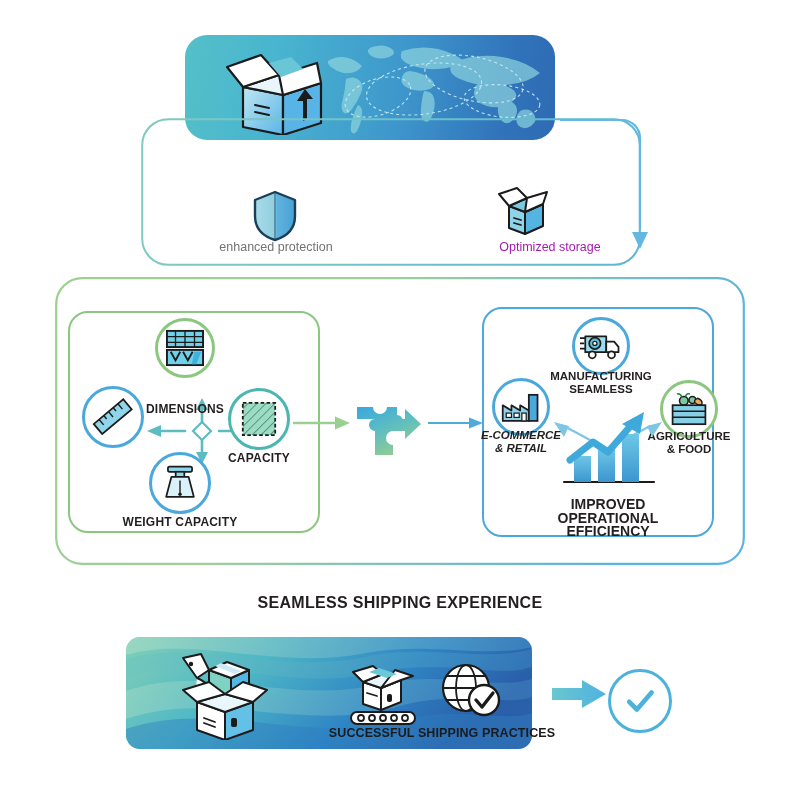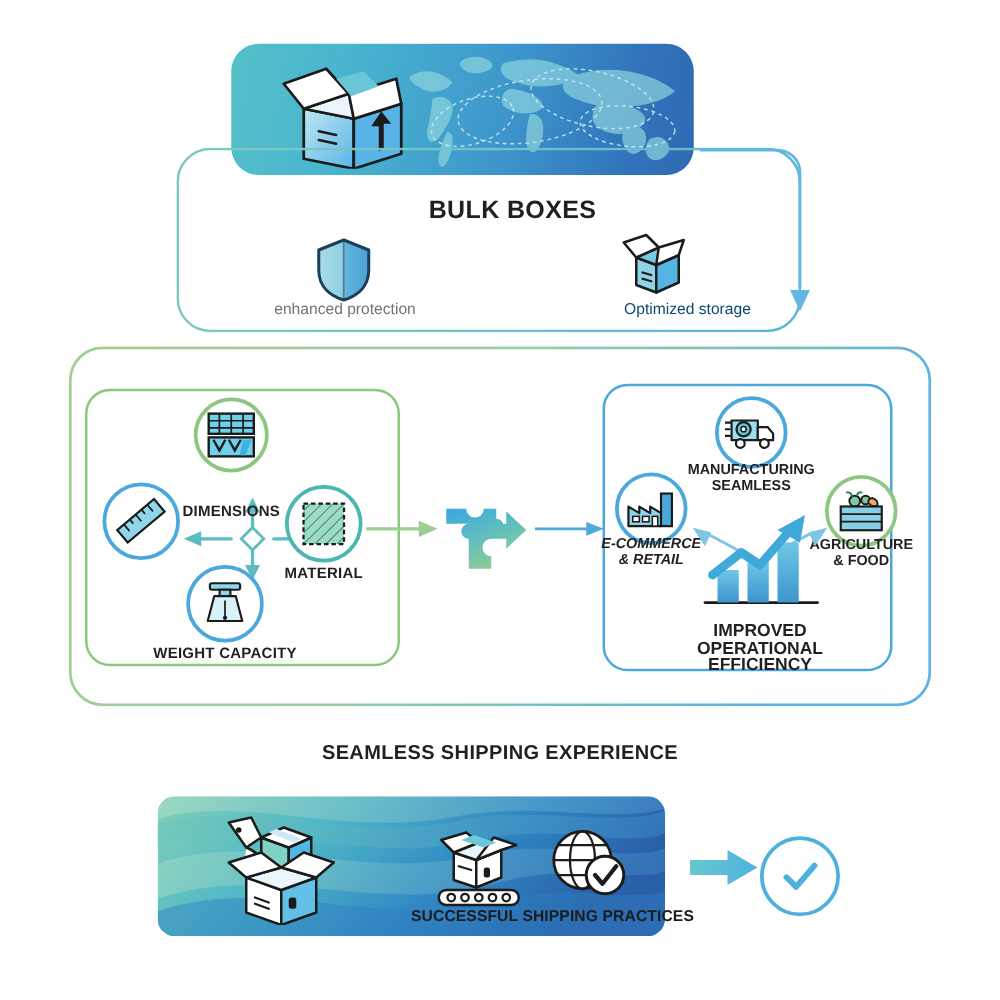--- a/index.html
+++ b/index.html
@@ -14,21 +14,21 @@
      overflow:hidden;}
   #world-map{position:absolute;right:4px;top:4px;width:245px;height:97px;opacity:.95;}
   #header-card-shape{left:141px;top:118px;width:500px;height:148px;}
 
   #title-main{left:270px;top:157px;width:280px;text-align:center;
      font-size:20px;font-weight:bold;line-height:23px;letter-spacing:.3px;color:#231f20;}
 
   #shield-wrap{left:252px;top:190px;width:46px;height:52px;}
   #lbl-enhanced{left:196px;top:240px;width:160px;text-align:center;font-size:12.5px;color:#737373;}
   #openbox-wrap{left:497px;top:186px;width:56px;height:52px;}
-  #lbl-optimized{left:470px;top:240px;width:160px;text-align:center;font-size:12.5px;color:#0c4a6e;}
+  #lbl-optimized{left:470px;top:240px;width:160px;text-align:center;font-size:12.5px;color:#a21caf;}
 
   
   #down-connector{left:560px;top:110px;width:110px;height:150px;}
 
   
   #outer-container{left:55px;top:277px;width:690px;height:288px;}
 
   
   #green-panel{left:68px;top:311px;width:252px;height:222px;
      border:2.5px solid #8cc77f;border-radius:20px;box-sizing:border-box;background:#fff;}
@@ -132,21 +132,20 @@
     <linearGradient id="hcg" x1="0" y1="0" x2="1" y2="0">
       <stop offset="0" stop-color="#7ecabf"></stop>
         <stop offset="0.5" stop-color="#6ec2c8"></stop>
       <stop offset="1" stop-color="#5bb7d4"></stop>
     </linearGradient>
   </defs>
   <rect x="1.2" y="1.2" width="497.6" height="145.6" rx="26" ry="26" fill="none" stroke="url(#hcg)" stroke-width="2"></rect>
 </svg>
 
 <div class="abs" id="title-main">
-  <div>BULK BOXES</div>
 </div>
 
 <svg class="abs" id="shield-wrap" viewBox="0 0 46 52">
   <defs>
     <linearGradient id="shg" x1="0" y1="0" x2="1" y2="0">
       <stop offset="0" stop-color="#a9dbe6"></stop>
         <stop offset="0.52" stop-color="#8ecfe0"></stop>
       <stop offset="0.54" stop-color="#5fb4dd"></stop>
         <stop offset="1" stop-color="#4aa0d4"></stop>
     </linearGradient>
@@ -238,21 +237,21 @@
   <svg viewBox="0 0 40 40" style="width:36px;height:36px;">
     <defs>
       <pattern id="hatch" width="7" height="7" patternUnits="userSpaceOnUse" patternTransform="rotate(45)">
         <rect width="7" height="7" fill="#9ddcc4"></rect>
         <line x1="0" y1="0" x2="0" y2="7" stroke="#2f6f5e" stroke-width="1.4"></line>
       </pattern>
     </defs>
     <rect x="2" y="2" width="36" height="36" fill="url(#hatch)" stroke="#1b1b1b" stroke-width="2" stroke-dasharray="4 2.6"></rect>
   </svg>
 </div>
-<div class="abs" id="lbl-material">MATERIAL</div>
+<div class="abs" id="lbl-material">CAPACITY</div>
 
 <div class="abs icon-circle ctr" id="circ-weight">
   <svg viewBox="0 0 44 44" style="width:38px;height:38px;">
     <rect x="8" y="3" width="28" height="6" rx="2" fill="#8fd6ea" stroke="#1b1b1b" stroke-width="2"></rect>
     <rect x="17" y="9" width="10" height="6" fill="#8fd6ea" stroke="#1b1b1b" stroke-width="2"></rect>
     <path d="M12 15 L32 15 L38 38 L6 38 Z" fill="#d9f1f8" stroke="#1b1b1b" stroke-width="2" stroke-linejoin="round"></path>
     <path d="M22 19 V34" stroke="#1b1b1b" stroke-width="1.6"></path>
     <circle cx="22" cy="35" r="2" fill="#1b1b1b"></circle>
   </svg>
 </div>

